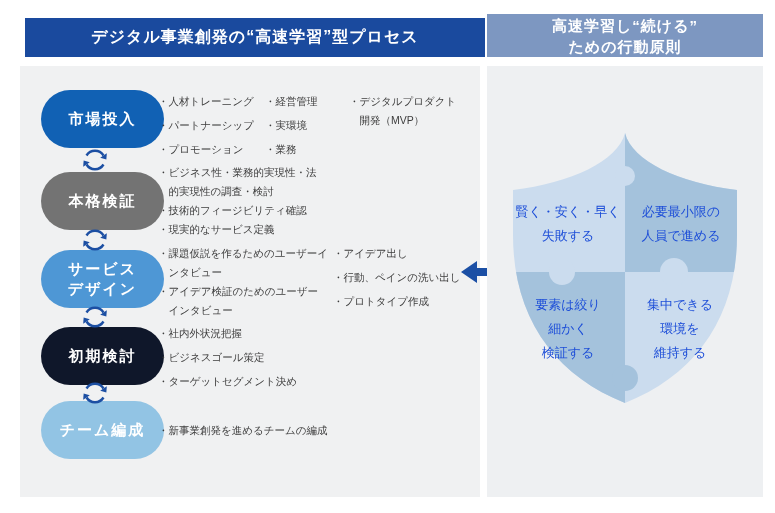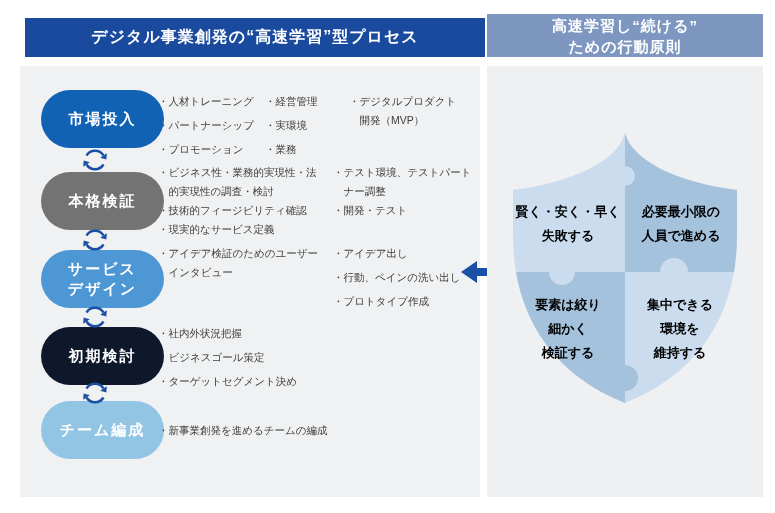--- a/index.html
+++ b/index.html
@@ -16,21 +16,21 @@
     background:#1a4a9e; color:#ffffff; font-size:16px; font-weight:bold;
     display:flex; align-items:center; justify-content:center; letter-spacing:1px;
   }
   .lp-body {
     position:absolute; left:20px; top:66px; width:460px; height:431px;
     background:#f0f1f2;
   }
   .stage-box {
     position:absolute; left:41px; width:123px; height:58px;
     color:#ffffff; font-size:15px; font-weight:bold; letter-spacing:2px;
-    display:flex; align-items:center; justify-content:center; 
+    display:flex; align-items:center; justify-content:center; text-align:center;
     line-height:20px;
     border-radius:29px;
   }
   .cycle { position:absolute; left:79px; width:32px; height:32px; }
   .col { position:absolute; font-size:10.5px; color:#3d3d3d; line-height:19px; }
   .b { padding-left:1em; text-indent:-1em; }
   .loose .b { margin-bottom:5px; }
 
   
   .mid-arrow { position:absolute; left:461px; top:261px; }
@@ -41,21 +41,21 @@
     background:#7d97c1; color:#ffffff; font-size:15px; font-weight:bold;
     display:flex; align-items:center; justify-content:center; text-align:center;
     line-height:21px; letter-spacing:1px;
   }
   .rp-body {
     position:absolute; left:487px; top:66px; width:276px; height:431px;
     background:#eef0f2;
   }
   .shield { position:absolute; left:513px; top:133px; }
   .principle {
-    position:absolute; font-size:13px; font-weight:bold; color:#000000;
+    position:absolute; font-size:13px; font-weight:normal; color:#1d4ed8;
     line-height:24px; text-align:center;
     display:flex; align-items:flex-start; justify-content:center;
   }
   .p-tl { left:513px; top:200px; width:110px; height:52px; }
   .p-tr { left:626px; top:200px; width:110px; height:52px; }
   .p-bl { left:514px; top:293px; width:108px; height:78px; }
   .p-br { left:626px; top:293px; width:108px; height:78px; }
 </style>
 </head>
 <body>
@@ -110,26 +110,23 @@
   </div>
   <div class="col" style="left:349px;top:92px;width:116px">
     <div class="b">・デジタルプロダクト開発（MVP）</div>
   </div>
 
   <div class="col" style="left:158px;top:163px;width:168px">
     <div class="b">・ビジネス性・業務的実現性・法的実現性の調査・検討</div>
     <div class="b">・技術的フィージビリティ確認</div>
     <div class="b">・現実的なサービス定義</div>
   </div>
-  <div class="col" style="left:333px;top:163px;width:142px">
-    <div class="b">・テスト環境、テストパートナー調整</div>
-    <div class="b">・開発・テスト</div>
-  </div>
 
   <div class="col" style="left:158px;top:244px;width:170px">
+    <div class="b">・課題仮説を作るためのユーザーインタビュー</div>
     <div class="b">・アイデア検証のためのユーザーインタビュー</div>
   </div>
   <div class="col loose" style="left:333px;top:244px;width:135px">
     <div class="b">・アイデア出し</div>
     <div class="b">・行動、ペインの洗い出し</div>
     <div class="b">・プロトタイプ作成</div>
   </div>
 
   <div class="col loose" style="left:158px;top:324px;width:170px">
     <div class="b">・社内外状況把握</div>

